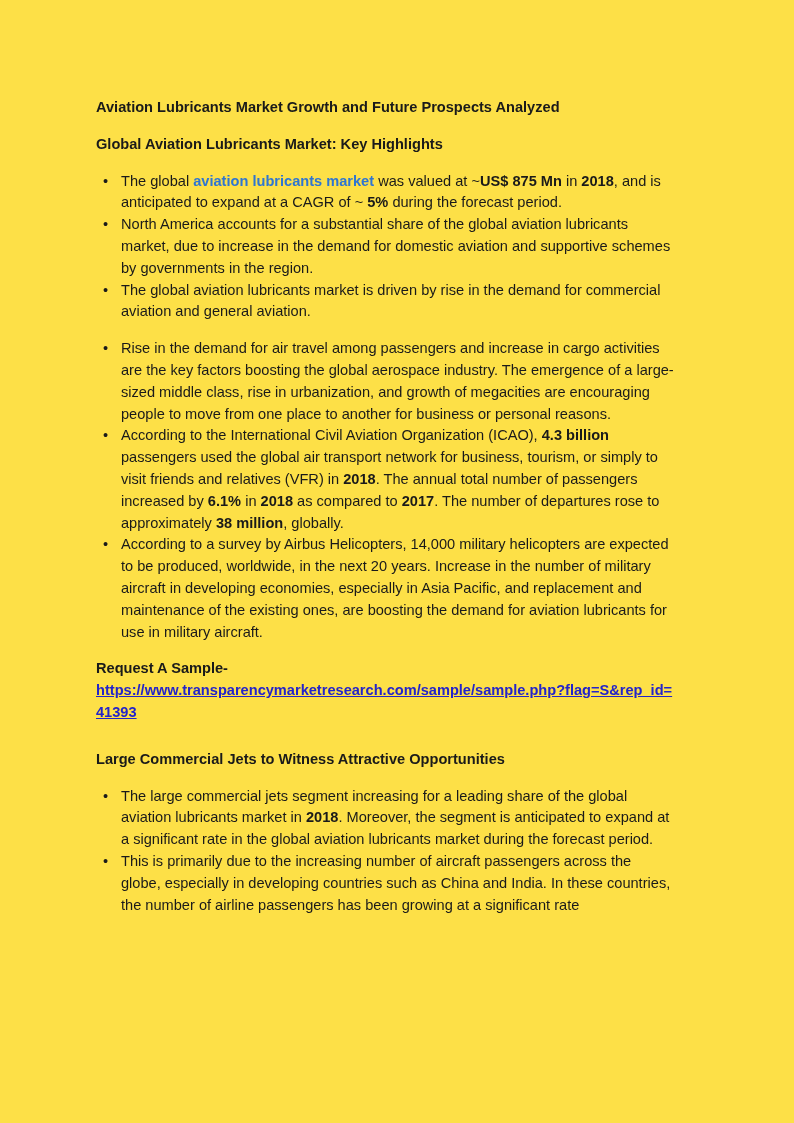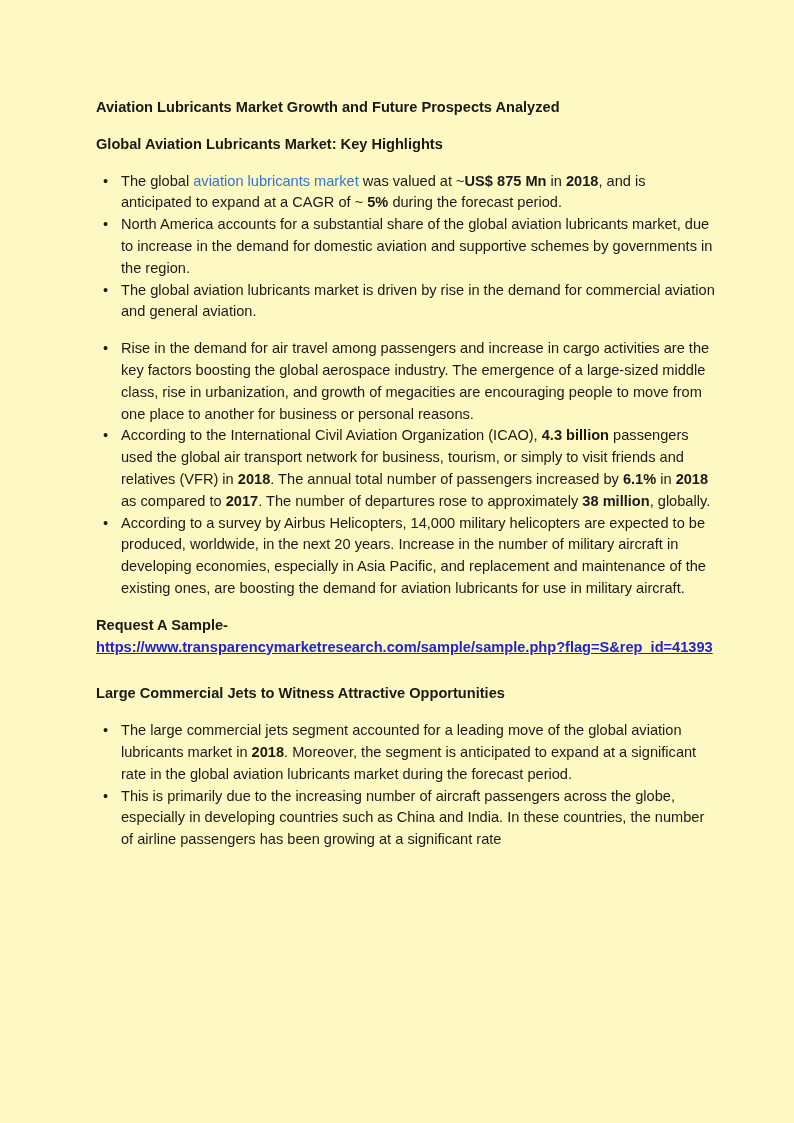--- a/index.html
+++ b/index.html
@@ -1,41 +1,41 @@
 <!DOCTYPE html>
 <html style="--text-color: #1a1a1a; --link-inline: #2e75d2; --link-url: #2323cb;"><head>
 <meta charset="utf-8">
 <style>
   html, body { margin: 0; padding: 0; background: #ffffff; }
   .page {
     position: relative;
     width: 794px;
     height: 1123px;
     box-sizing: border-box;
-    background: #fef9c3;
-    padding: 97px 76px 0 96px;
+    background: #fde047;
+    padding: 97px 120px 0 96px;
     font-family: "Liberation Sans", sans-serif;
     font-size: 14.6px;
     line-height: 21.8px;
     color: var(--text-color, #1a1a1a);
     overflow: hidden;
   }
   .block { margin: 0 0 15px 0; }
   p.heading { font-weight: bold; margin: 0 0 15px 0; }
   p.para { margin: 0 0 25px 0; }
   ul.bullets { list-style: none; margin: 0 0 15px 0; padding: 0; }
   ul.bullets li { position: relative; padding-left: 25px; }
   ul.bullets li::before {
     content: "\2022";
     position: absolute;
     left: 7px;
     top: 0;
   }
   .b { font-weight: bold; }
-  .link-inline { color: var(--link-inline, #2e75d2); cursor: pointer; }
+  .link-inline { color: var(--link-inline, #2e75d2); cursor: pointer; font-weight: bold; }
   .link-url {
     color: var(--link-url, #2323cb);
     font-weight: bold;
     text-decoration: underline;
     overflow-wrap: anywhere;
     word-break: break-all;
     cursor: pointer;
   }
 </style>
 </head>
@@ -51,17 +51,17 @@
         <li><span>The global aviation lubricants market is driven by rise in the demand for commercial aviation and general aviation.</span></li>
       </ul>
       <ul class="bullets block">
         <li><span>Rise in the demand for air travel among passengers and increase in cargo activities are the key factors boosting the global aerospace industry. The emergence of a large-sized middle class, rise in urbanization, and growth of megacities are encouraging people to move from one place to another for business or personal reasons.</span></li>
         <li><span>According to the International Civil Aviation Organization (ICAO), </span><span class="b">4.3 billion</span><span> passengers used the global air transport network for business, tourism, or simply to visit friends and relatives (VFR) in </span><span class="b">2018</span><span>. The annual total number of passengers increased by </span><span class="b">6.1%</span><span> in </span><span class="b">2018</span><span> as compared to </span><span class="b">2017</span><span>. The number of departures rose to approximately </span><span class="b">38 million</span><span>, globally.</span></li>
         <li><span>According to a survey by Airbus Helicopters, 14,000 military helicopters are expected to be produced, worldwide, in the next 20 years. Increase in the number of military aircraft in developing economies, especially in Asia Pacific, and replacement and maintenance of the existing ones, are boosting the demand for aviation lubricants for use in military aircraft.</span></li>
       </ul>
       <p class="para block"><span class="b">Request A Sample-</span><br><a class="link-url">https://www.transparencymarketresearch.com/sample/sample.php?flag=S&amp;rep_id=41393</a></p>
       <p class="heading block"><span>Large Commercial Jets to Witness Attractive Opportunities</span></p>
       <ul class="bullets block">
-        <li><span>The large commercial jets segment accounted for a leading move of the global aviation lubricants market in </span><span class="b">2018</span><span>. Moreover, the segment is anticipated to expand at a significant rate in the global aviation lubricants market during the forecast period.</span></li>
+        <li><span>The large commercial jets segment increasing for a leading share of the global aviation lubricants market in </span><span class="b">2018</span><span>. Moreover, the segment is anticipated to expand at a significant rate in the global aviation lubricants market during the forecast period.</span></li>
         <li><span>This is primarily due to the increasing number of aircraft passengers across the globe, especially in developing countries such as China and India. In these countries, the number of airline passengers has been growing at a significant rate</span></li>
       </ul>
     </div>
 </div>
 
 </body></html>

